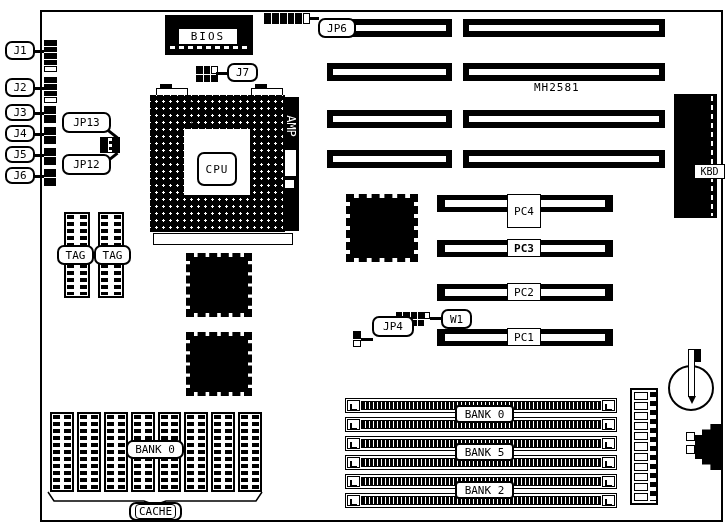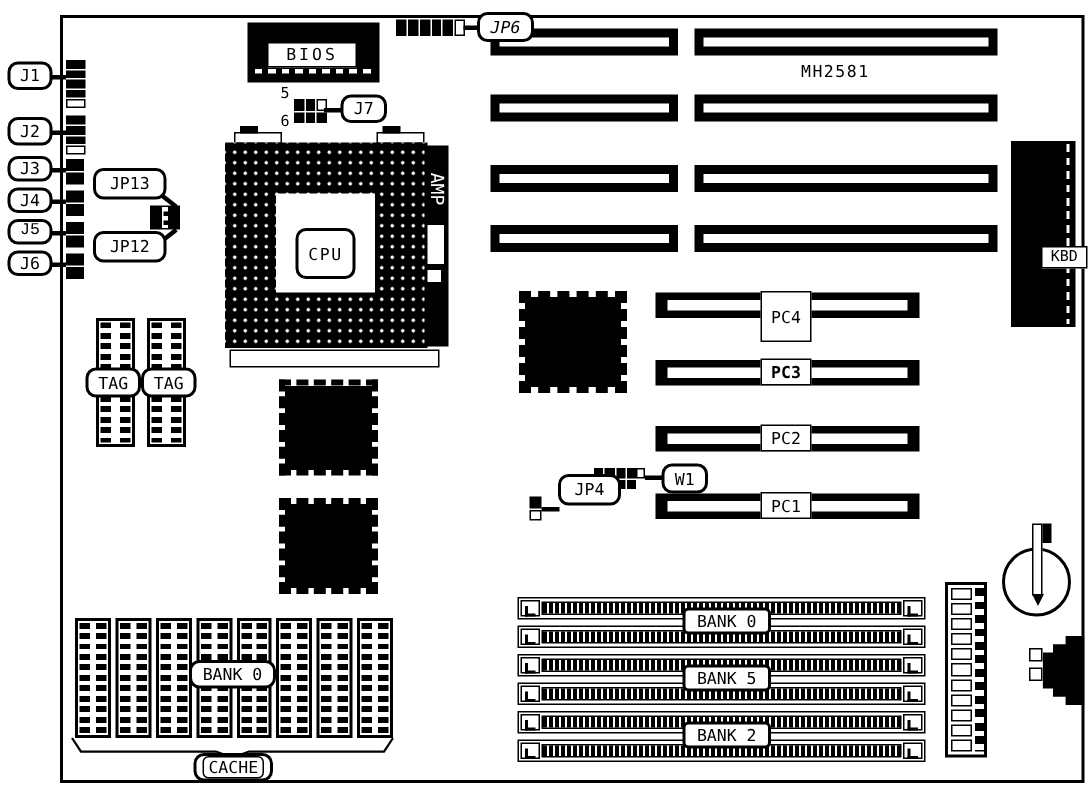--- a/index.html
+++ b/index.html
@@ -9,21 +9,21 @@
   .board{border:2px solid #000;background:#fff;}
   
   .callout{position:absolute;box-sizing:border-box;background:#fff;border:2px solid #000;
            border-radius:7px;display:flex;align-items:center;justify-content:center;
            font-size:11px;line-height:1;z-index:6;white-space:pre;}
   
   .boxlabel{position:absolute;box-sizing:border-box;background:#fff;border:1px solid #000;
             display:flex;align-items:center;justify-content:center;font-size:11px;
             line-height:1;z-index:5;white-space:pre;}
   .tail{position:absolute;height:3px;background:#000;z-index:4;}
-  .txt{position:absolute;font-size:11px;line-height:1;white-space:pre;z-index:3;}
+  .txt{position:absolute;font-size:11px;line-height:1;white-space:pre;z-index:3;margin-top:40px;}
   
   .isa{position:absolute;background:#000;}
   .isa::after{content:"";position:absolute;left:6px;right:6px;top:6px;bottom:6px;background:#fff;}
   
   .pci{position:absolute;background:#000;}
   .pci::after{content:"";position:absolute;left:8px;right:8px;top:5px;bottom:5px;background:#fff;}
   
   .qfp{position:absolute;box-sizing:border-box;border:4px dashed #000;background:#000;
        background-clip:padding-box;}
   
@@ -80,21 +80,21 @@
       <div class="jc"></div>
   </div>
 
   <div class="callout" style="left:5px;top:125px;width:30px;height:17px;"><span>J4</span></div>
   <div class="tail" style="left:32px;top:133px;width:14px;"></div>
   <div class="jgrid" style="left:44px;top:127px;width:12px;height:17px;grid-template-rows:repeat(2,1fr);">
     <div class="jc"></div>
       <div class="jc"></div>
   </div>
 
-  <div class="callout" style="left:5px;top:146px;width:30px;height:17px;font-family:Liberation Mono, monospace;"><span>J5</span></div>
+  <div class="callout" style="left:5px;top:146px;width:30px;height:17px;"><span>J5</span></div>
   <div class="tail" style="left:32px;top:154px;width:14px;"></div>
   <div class="jgrid" style="left:44px;top:148px;width:12px;height:17px;grid-template-rows:repeat(2,1fr);">
     <div class="jc"></div>
       <div class="jc"></div>
   </div>
 
   <div class="callout" style="left:5px;top:167px;width:30px;height:17px;"><span>J6</span></div>
   <div class="tail" style="left:32px;top:175px;width:14px;"></div>
   <div class="jgrid" style="left:44px;top:169px;width:12px;height:17px;grid-template-rows:repeat(2,1fr);">
     <div class="jc"></div>
@@ -107,21 +107,21 @@
 
   <div class="jgrid" style="left:264px;top:13px;width:46px;height:11px;grid-template-columns:repeat(6,1fr);">
     <div class="jc"></div>
       <div class="jc"></div>
       <div class="jc"></div>
       <div class="jc"></div>
       <div class="jc"></div>
       <div class="jc w"></div>
   </div>
   <div class="tail" style="left:309px;top:17px;width:10px;"></div>
-  <div class="callout" style="left:318px;top:8px;width:38px;height:20px;font-style:italic;"><span>JP6</span></div>
+  <div class="callout" style="left:318px;top:18px;width:38px;height:20px;"><span>JP6</span></div>
 
   <div class="isa" style="left:327px;top:19px;width:125px;height:18px;"></div>
   <div class="isa" style="left:463px;top:19px;width:202px;height:18px;"></div>
   <div class="isa" style="left:327px;top:63px;width:125px;height:18px;"></div>
   <div class="isa" style="left:463px;top:63px;width:202px;height:18px;"></div>
   <div class="isa" style="left:327px;top:110px;width:125px;height:18px;"></div>
   <div class="isa" style="left:463px;top:110px;width:202px;height:18px;"></div>
   <div class="isa" style="left:327px;top:150px;width:125px;height:18px;"></div>
   <div class="isa" style="left:463px;top:150px;width:202px;height:18px;"></div>
 

